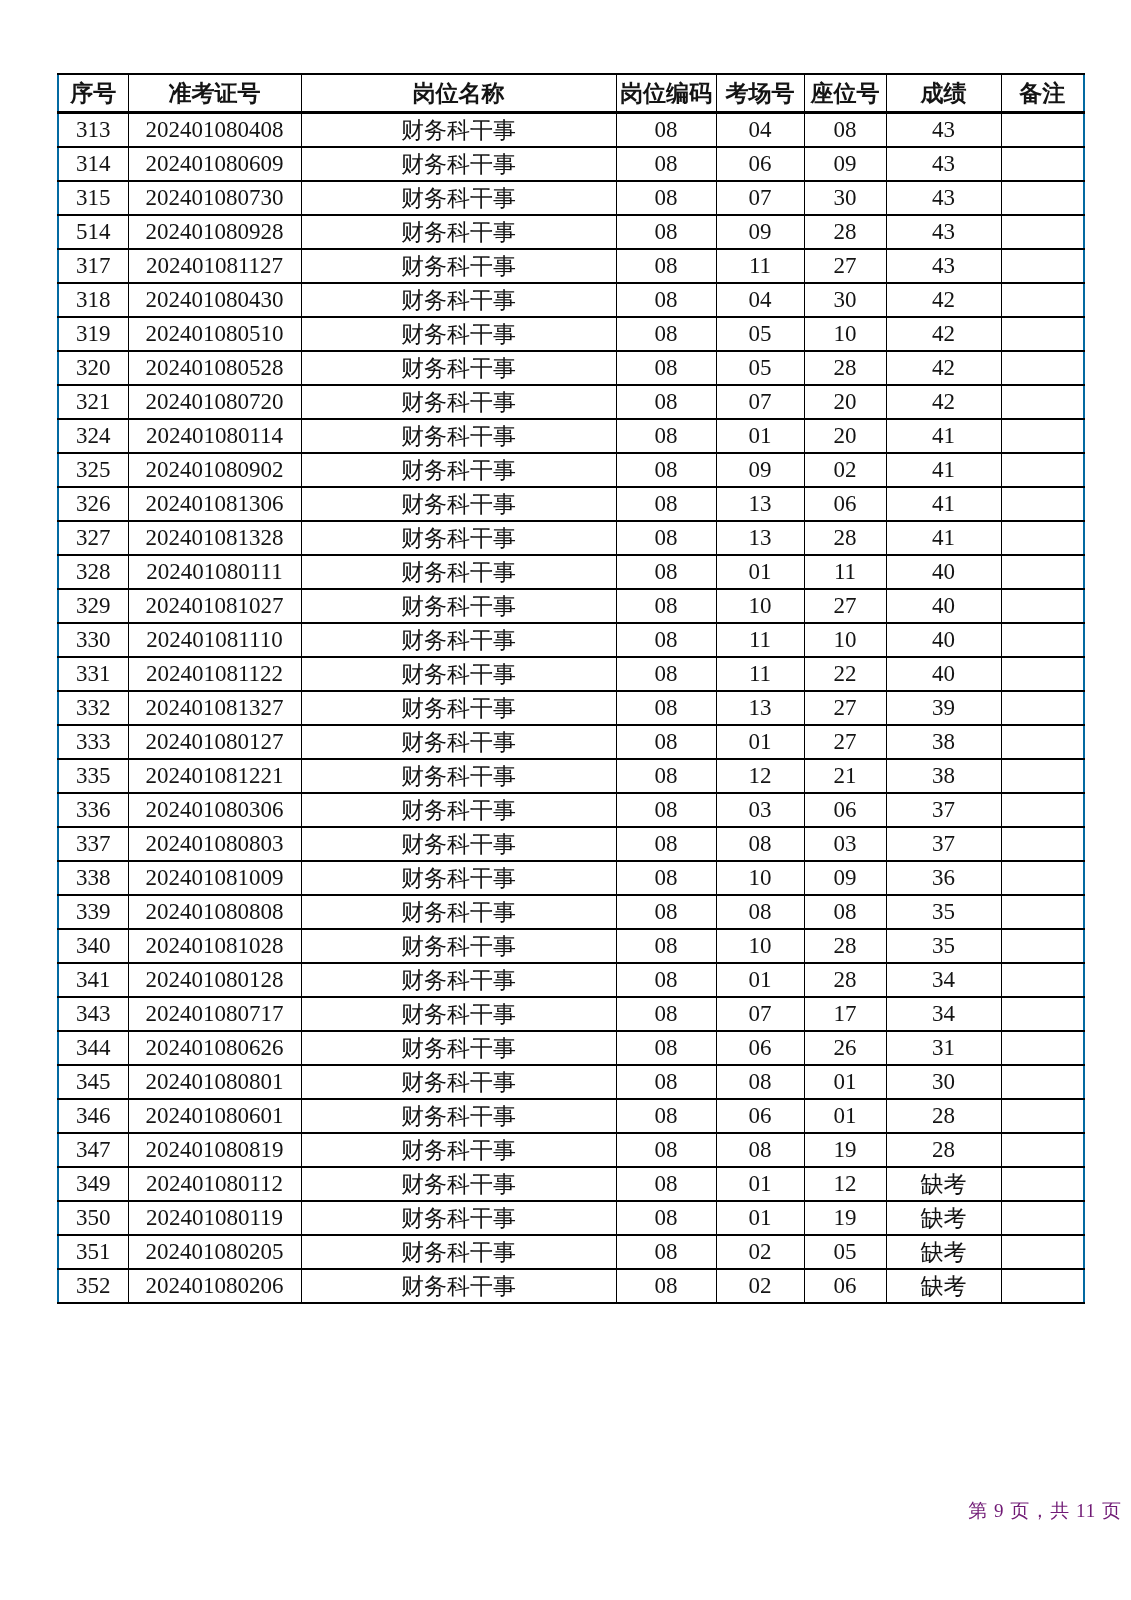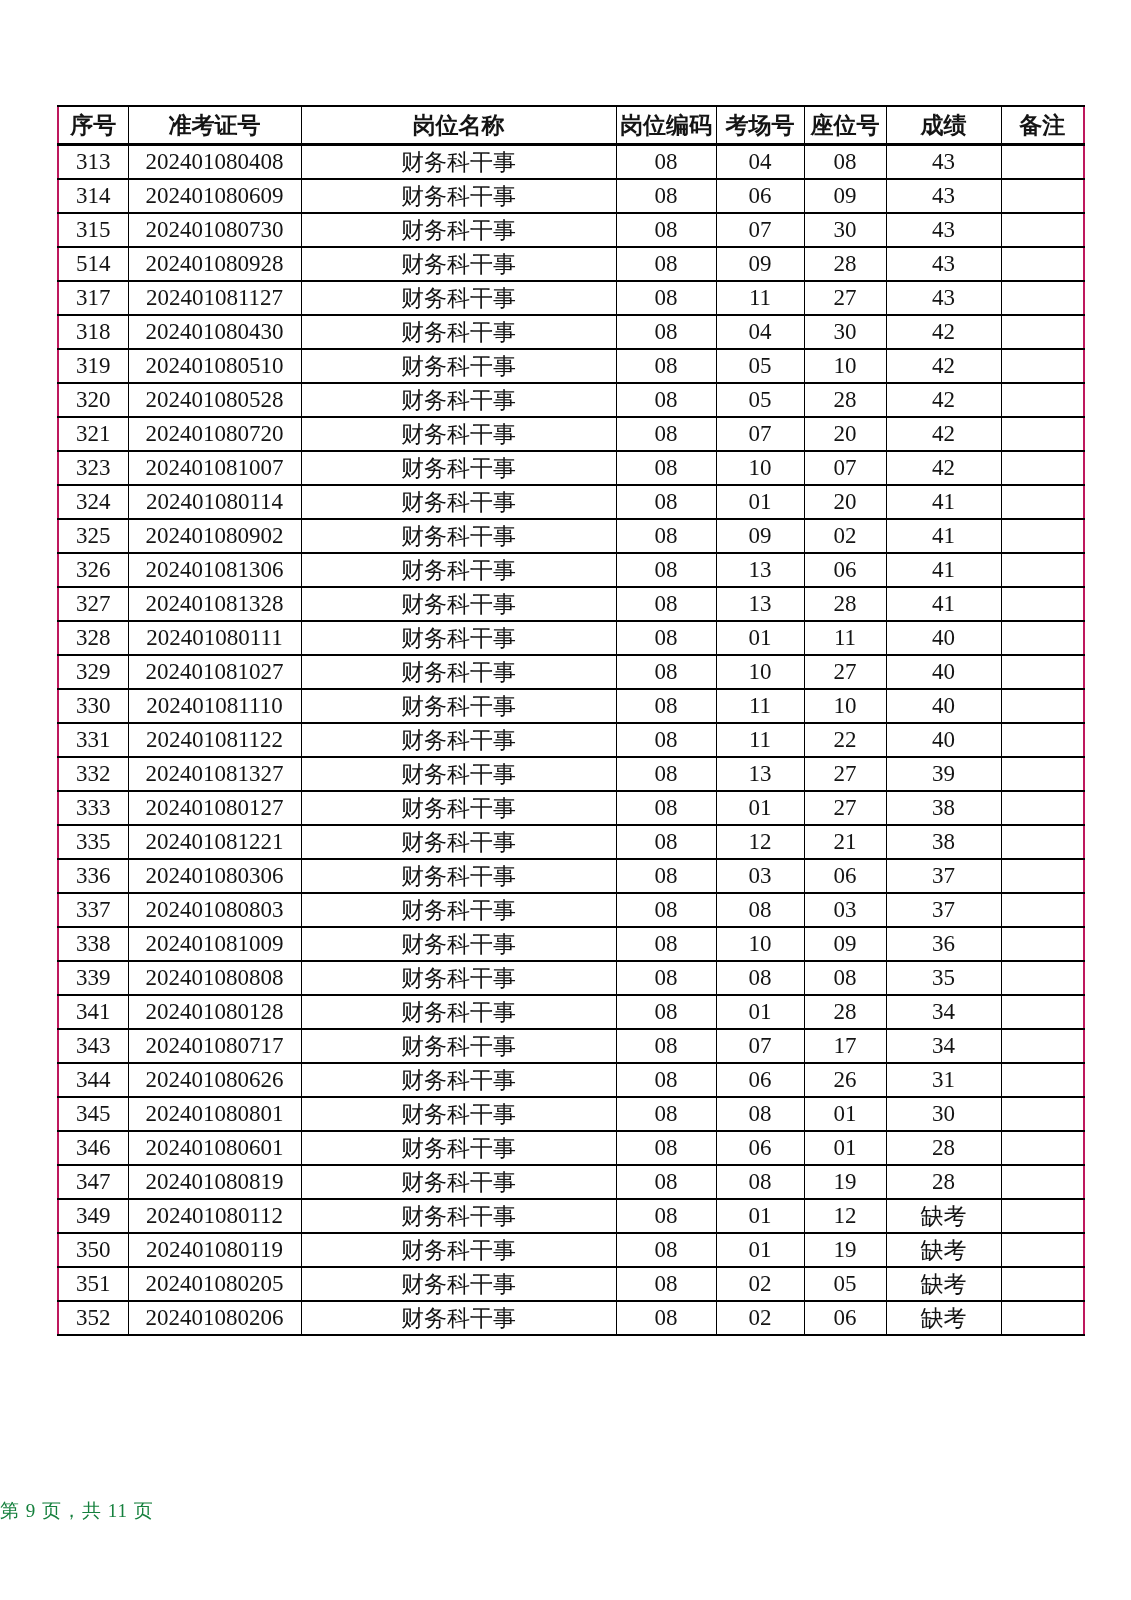--- a/index.html
+++ b/index.html
@@ -16,22 +16,21 @@
     color: #141414;
     overflow: hidden;
   }
   .score-table {
     position: absolute;
     left: 57px;
     top: 73px;
     width: 1026px;
     table-layout: fixed;
     border-collapse: collapse;
-    border: 2px solid #be185d;
-    margin-top: 32px;
+    border: 2px solid #0369a1;
   }
   .score-table th,
   .score-table td {
     border-left: 1px solid #000;
     border-right: 1px solid #000;
     border-top: 2px solid #000;
     border-bottom: 2px solid #000;
     text-align: center;
     vertical-align: middle;
     padding: 0;
@@ -45,26 +44,26 @@
     font-family: "Liberation Sans", "DejaVu Sans", sans-serif;
     border-bottom-width: 3px;
   }
   .score-table tbody td {
     height: 32px;
     font-size: 23px;
     font-weight: normal;
   }
   .page-footer {
     position: absolute;
-    left: 0;
+    left: 12px;
     top: 1498px;
     width: 1110px;
-    text-align: left;
+    text-align: right;
     font-size: 19px;
-    color: #15803d;
+    color: #701a75;
     letter-spacing: 1px;
   }
 </style>
 </head>
 <body>
 
 <div class="page">
 
   <table class="score-table">
     <colgroup>
@@ -174,30 +173,20 @@
           <td>321</td>
           <td>202401080720</td>
           <td>财务科干事</td>
           <td>08</td>
           <td>07</td>
           <td>20</td>
           <td>42</td>
           <td></td>
         </tr>
         <tr>
-          <td>323</td>
-          <td>202401081007</td>
-          <td>财务科干事</td>
-          <td>08</td>
-          <td>10</td>
-          <td>07</td>
-          <td>42</td>
-          <td></td>
-        </tr>
-        <tr>
           <td>324</td>
           <td>202401080114</td>
           <td>财务科干事</td>
           <td>08</td>
           <td>01</td>
           <td>20</td>
           <td>41</td>
           <td></td>
         </tr>
         <tr>
@@ -330,20 +319,30 @@
           <td>36</td>
           <td></td>
         </tr>
         <tr>
           <td>339</td>
           <td>202401080808</td>
           <td>财务科干事</td>
           <td>08</td>
           <td>08</td>
           <td>08</td>
+          <td>35</td>
+          <td></td>
+        </tr>
+        <tr>
+          <td>340</td>
+          <td>202401081028</td>
+          <td>财务科干事</td>
+          <td>08</td>
+          <td>10</td>
+          <td>28</td>
           <td>35</td>
           <td></td>
         </tr>
         <tr>
           <td>341</td>
           <td>202401080128</td>
           <td>财务科干事</td>
           <td>08</td>
           <td>01</td>
           <td>28</td>

